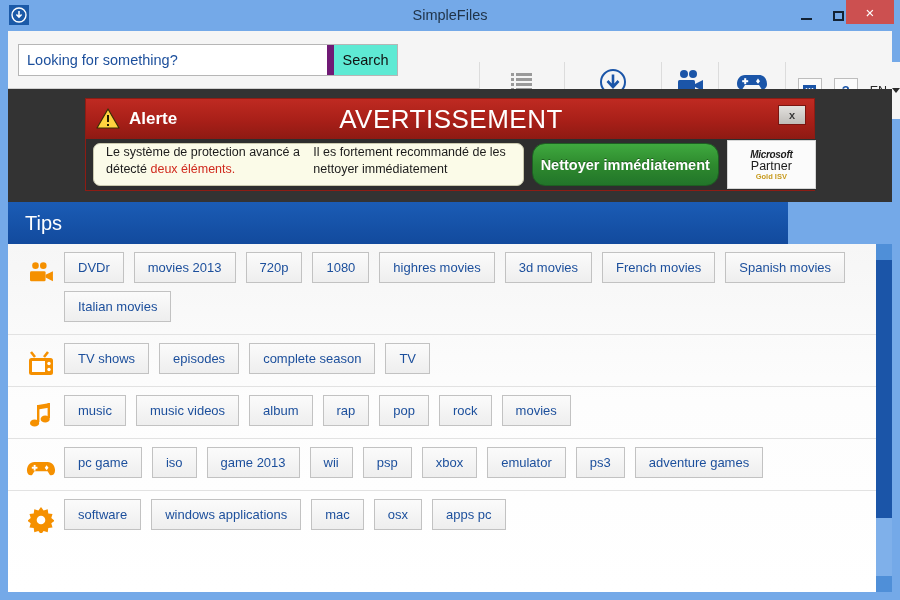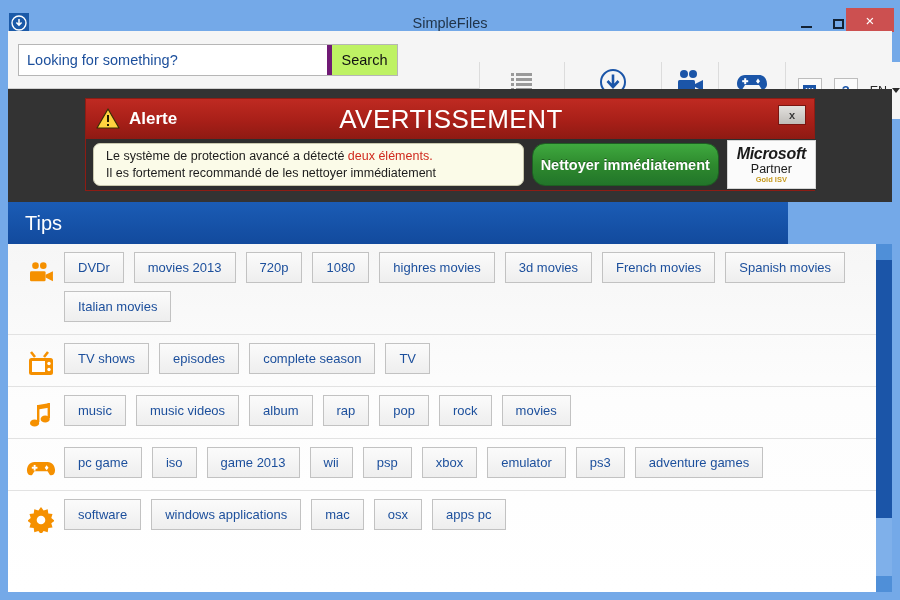--- a/index.html
+++ b/index.html
@@ -13,21 +13,21 @@
   
   #window {
     position: absolute; left: 0; top: 0;
     width: 900px; height: 600px;
     background: #74a9e8;
     box-sizing: border-box;
   }
 
   
   #titlebar {
-    position: absolute; left: 0; top: 8px;
+    position: absolute; left: 0; top: 0;
     width: 804px; height: 31px;
     background: #74a9e8;
     padding-left: 20px;
   }
   #app-icon {
     position: absolute; left: 9px; top: 5px;
     width: 20px; height: 20px;
     background: #1b5aa8;
     display: flex; align-items: center; justify-content: center;
   }
@@ -82,22 +82,22 @@
     padding: 0 6px 0 8px;
     font-size: 14.5px;
     color: #c2410c;
     font-family: "Liberation Sans", sans-serif;
     background: #ffffff;
     box-sizing: border-box;
   }
   #search-input::placeholder { color: #1c4f9c; opacity: 1; }
   #search-btn {
     width: 70px; height: 30px;
-    border: none; border-left: 5px solid #701a75;
-    background: #bef264;
+    border: none; border-left: 7px solid #701a75;
+    background: #5eead4;
     font-size: 14.5px; color: #111111;
     font-family: "Liberation Sans", sans-serif;
     cursor: pointer;
   }
 
   .tbitem {
     position: absolute; top: 31px; height: 57px;
     display: flex; flex-direction: column;
     align-items: center; justify-content: flex-start;
     padding-top: 5px;
@@ -184,21 +184,21 @@
   #ad-body {
     position: absolute; left: 0; top: 40px;
     width: 730px; height: 51px;
     display: flex; align-items: center;
     background: #2e2e2e;
   }
   #ad-msg {
     margin-left: 7px; width: 472px; height: 43px;
     background: #fbfbe8; border: 1px solid #c9c8ae; border-radius: 7px;
     box-sizing: border-box;
-    display: flex; flex-direction: column; justify-content: center;
+    display: flex; flex-direction: row; justify-content: center;
     padding-left: 12px;
   }
   #ad-msg .line { font-size: 12.5px; color: #1c1c1c; line-height: 17px; }
   #ad-msg .hl { color: #d02a1e; }
   #ad-cta {
     margin-left: 8px; width: 205px; height: 43px;
     background: linear-gradient(180deg,#3fa93f 0%, #2e8a2e 50%, #22752a 100%);
     border: 1px solid #1d5f22; border-radius: 13px;
     display: flex; align-items: center; justify-content: center;
     color: #ffffff; font-size: 14.5px; font-weight: bold;
@@ -206,21 +206,21 @@
     text-shadow: 0 -1px 0 rgba(0,0,0,0.35);
   }
   #ad-partner {
     margin-left: 8px; width: 98px; height: 49px;
     background: #fbfbfb; border: 1px solid #d6d6d6;
     display: flex; flex-direction: column;
     align-items: center; justify-content: center;
     box-sizing: border-box;
   }
   #ad-partner .ms {
-    font-size: 16px; font-weight: bold; font-style: italic; color: #1b1b1b;
+    font-size: 10px; font-weight: bold; font-style: italic; color: #1b1b1b;
     letter-spacing: -0.3px;
   }
   #ad-partner .pt { font-size: 12.5px; color: #1b1b1b; margin-top: -1px; }
   #ad-partner .gold {
     font-size: 7.5px; font-weight: bold; color: #c79a1e; margin-top: -1px;
   }
 
   
   #tips {
     position: absolute; left: 8px; top: 202px;

